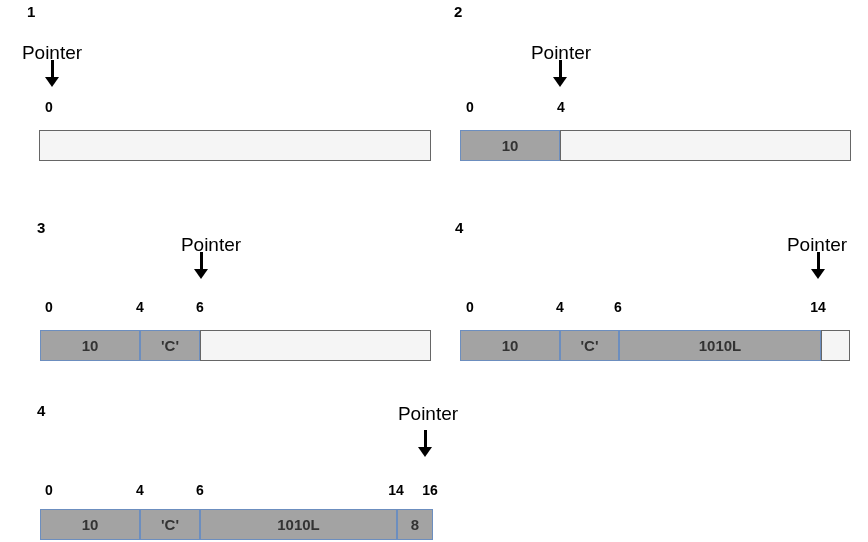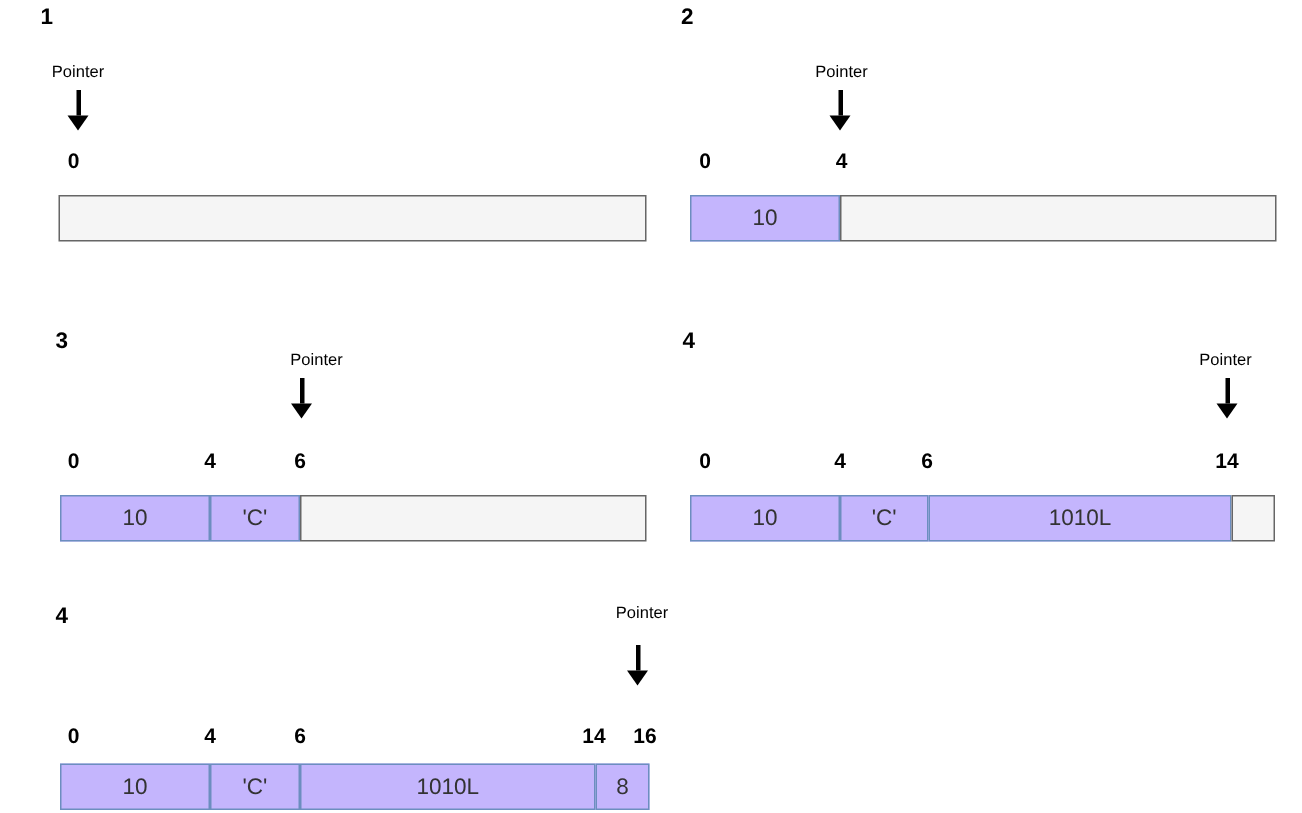--- a/index.html
+++ b/index.html
@@ -18,21 +18,21 @@
     position: absolute;
     font-size: 15px;
     font-weight: bold;
     color: #000000;
     line-height: 1;
   }
 
   .pointer-label {
     position: absolute;
     transform: translateX(-50%);
-    font-size: 11px;
+    font-size: 19px;
     color: #000000;
     white-space: nowrap;
     line-height: 1;
   }
 
   .arrow {
     position: absolute;
     transform: translateX(-50%);
     width: 14px;
     display: flex;
@@ -64,21 +64,21 @@
     top: 0;
     height: 31px;
     border: 1px solid #666666;
     display: flex;
     align-items: center;
     justify-content: center;
     font-size: 15px;
     color: #333333;
     overflow: hidden;
   }
-  .cell.filled { background: #c4b5fd; border-color: #6c8ebf; }
+  .cell.filled { background: #a3a3a3; border-color: #6c8ebf; font-weight: bold; }
   .cell.empty  { background: #f5f5f5; border-color: #666666; }
 </style>
 </head>
 <body>
 
 <div class="canvas">
 
   <section>
     <div class="step" style="left:27px; top:4px;">1</div>
     <div class="pointer-label" style="left:52px; top:43px;">Pointer</div>

